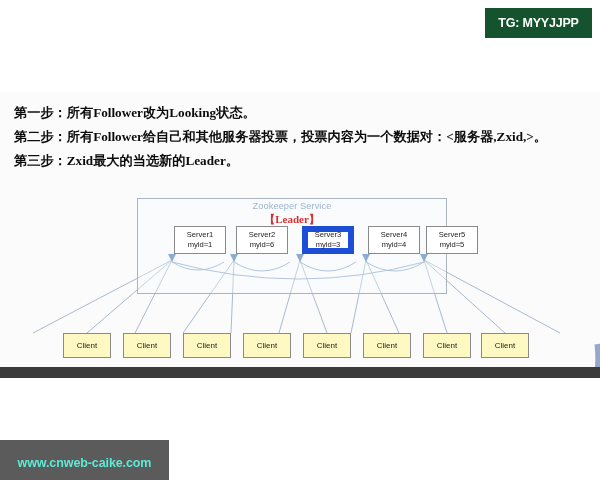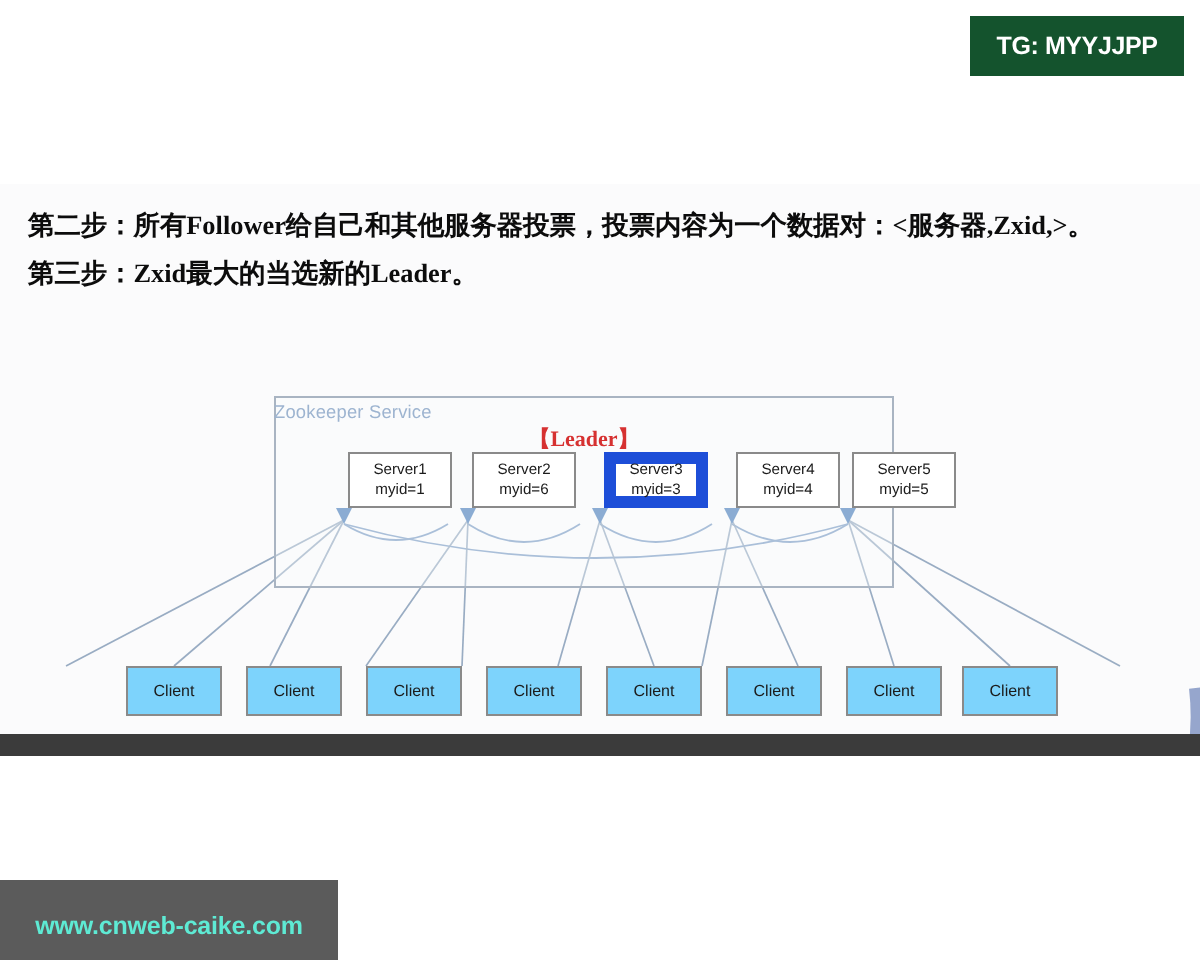--- a/index.html
+++ b/index.html
@@ -102,20 +102,21 @@
     height: 96px;
     border: 1px solid #a9b4c2;
     background: rgba(250,251,253,0.35);
     box-sizing: border-box;
   }
   #svc-title {
     position: absolute;
     left: 137px;
     top: 9px;
     width: 310px;
+    text-align: center;
     font-size: 9.2px;
     color: #9db4d0;
     letter-spacing: 0.1px;
   }
   #svc-leader {
     position: absolute;
     left: 137px;
     top: 20px;
     width: 310px;
     text-align: center;
@@ -146,21 +147,21 @@
     border: 6px solid #1d4ed8;
   }
 
   .client-box {
     position: absolute;
     top: 141px;
     width: 48px;
     height: 25px;
     box-sizing: border-box;
     border: 1px solid #8a8a8a;
-    background: #7dd3fc;
+    background: #fef9c3;
     font-size: 8px;
     color: #1b1b1b;
     display: flex;
     align-items: center;
     justify-content: center;
     text-align: center;
   }
 
   
   #dark-bar {
@@ -183,20 +184,21 @@
 </head>
 <body>
 
 <div id="tg-badge">
   <span>TG: MYYJJPP</span>
 </div>
 
 <div id="slide">
 
   <div id="steps">
+    <div class="step-line">第一步：所有Follower改为Looking状态。</div>
     <div class="step-line">第二步：所有Follower给自己和其他服务器投票，投票内容为一个数据对：&lt;服务器,Zxid,&gt;。</div>
     <div class="step-line">第三步：Zxid最大的当选新的Leader。</div>
   </div>
 
   <div id="diagram">
 
     <svg id="diagram-svg" width="600" height="186">
       <g stroke="#7a9bc4" stroke-width="0.9" fill="none" opacity="0.95">
 
         <path d="M 172 70 Q 198 86 224 70"></path>

